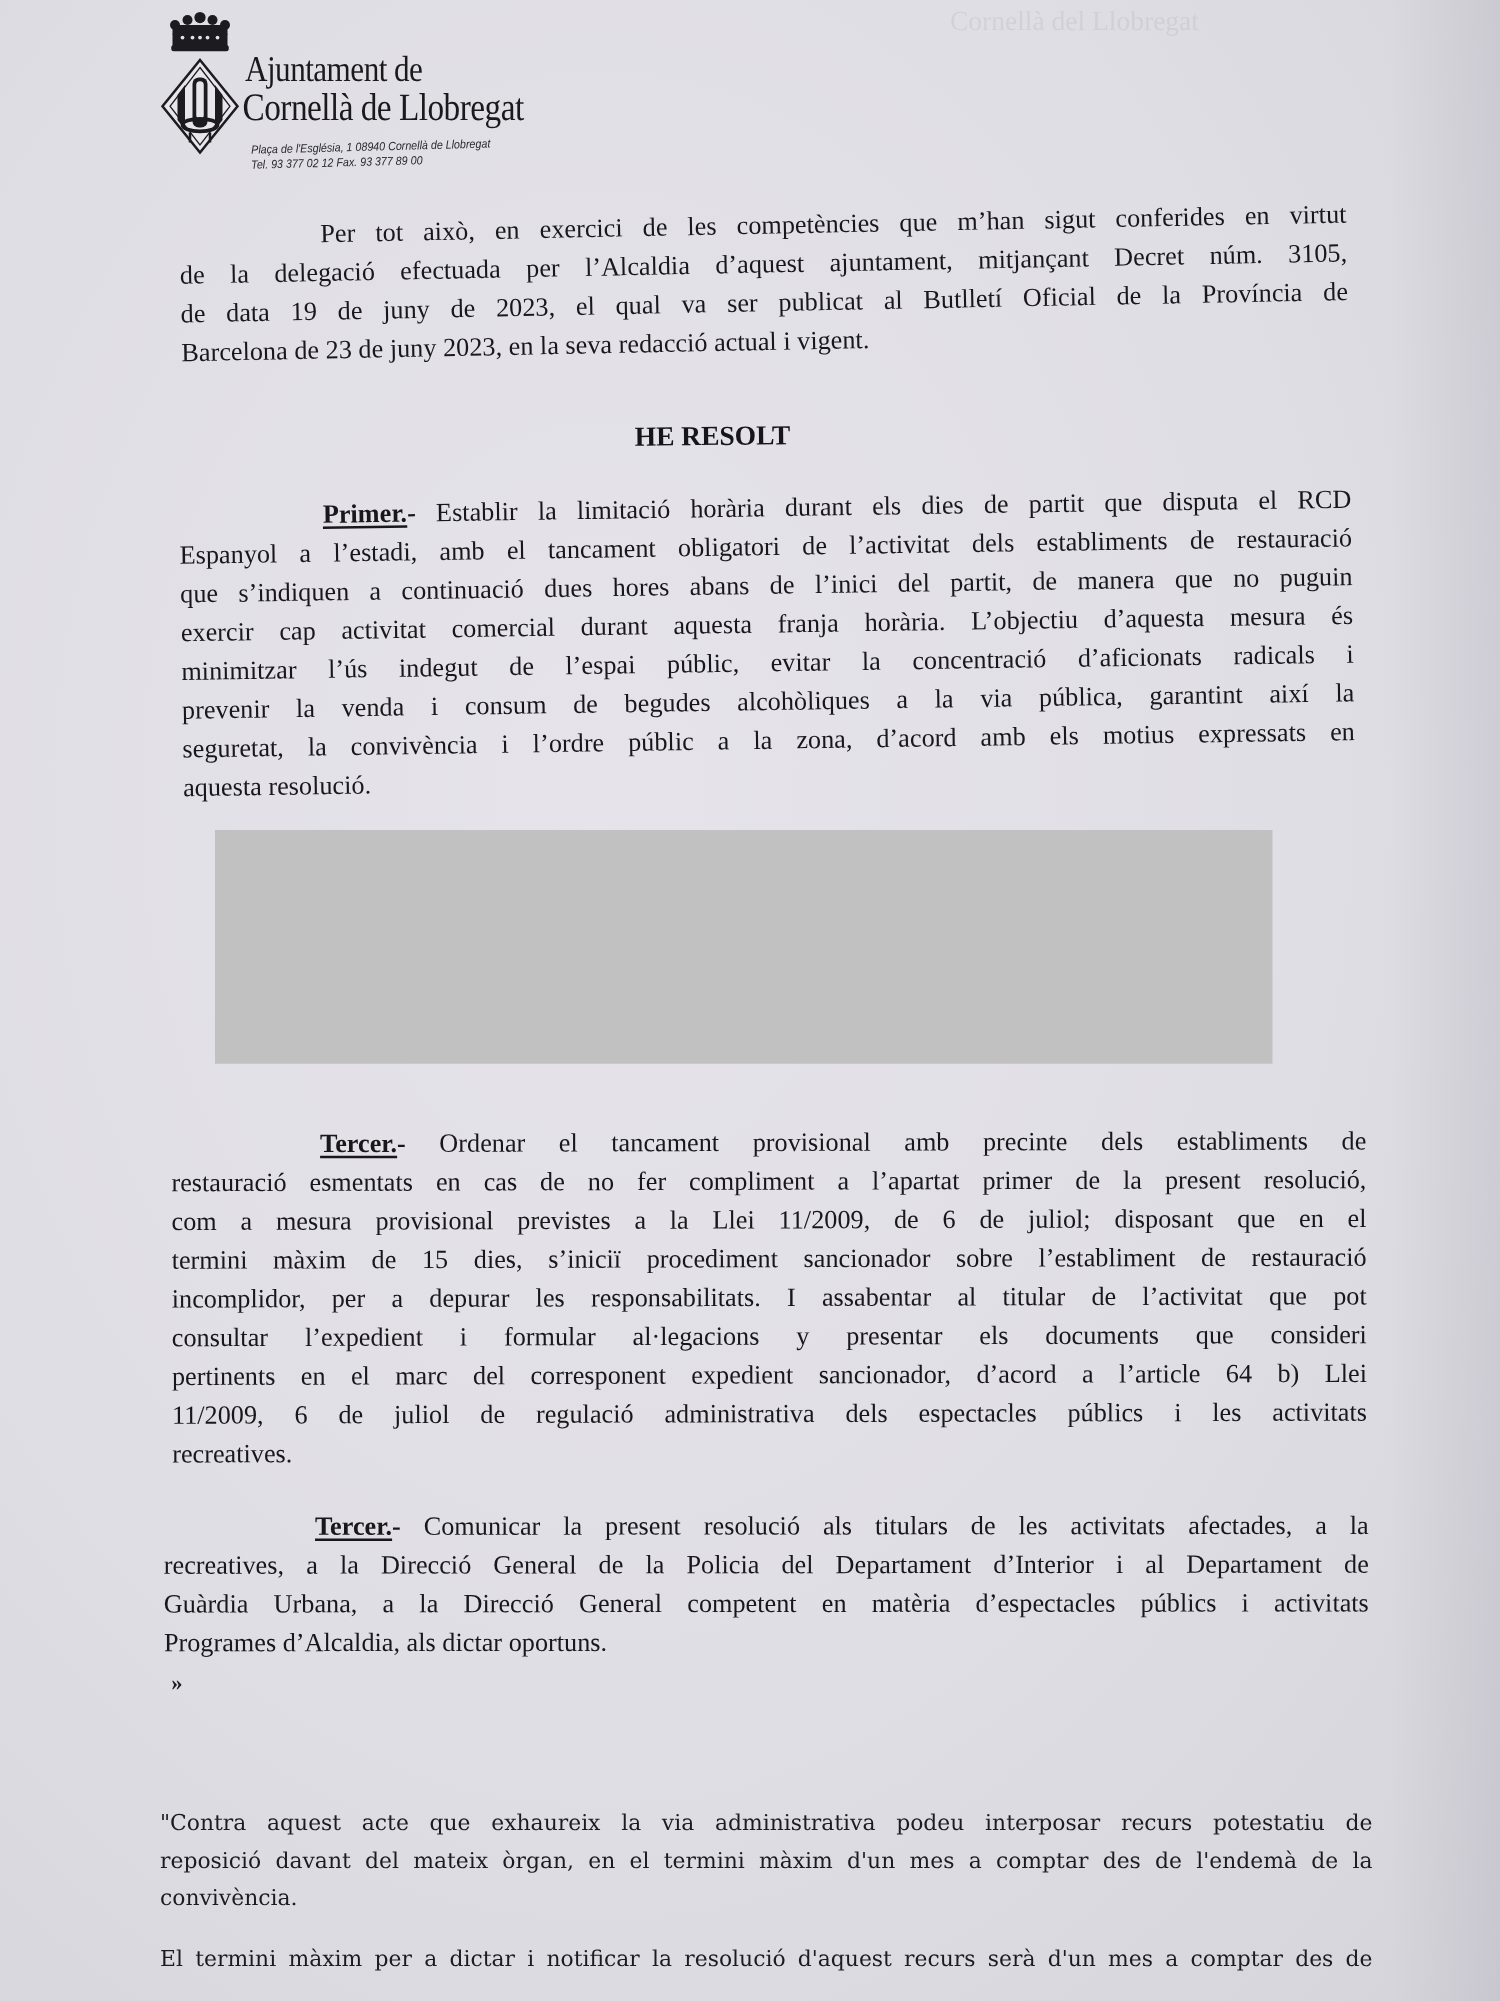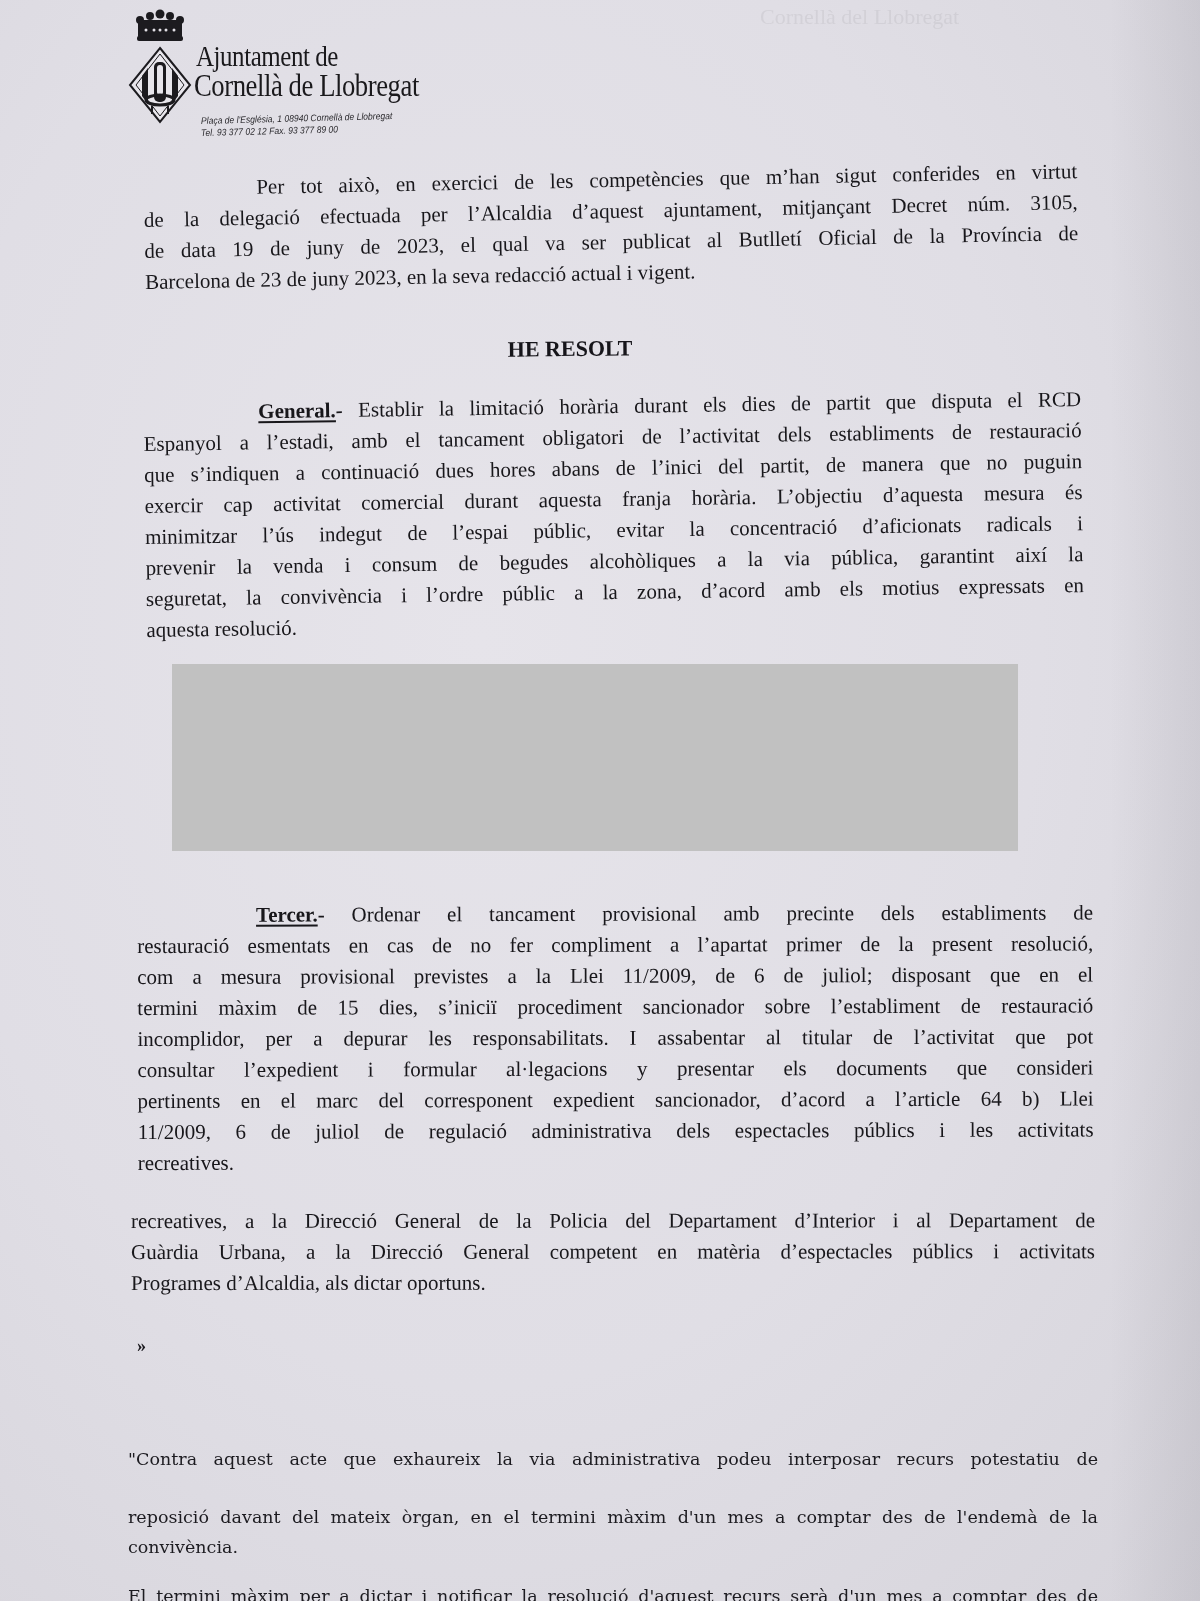--- a/index.html
+++ b/index.html
@@ -194,21 +194,21 @@
   <div class="para" style="left:143px; top:174px; width:934px; transform: rotate(-1.1deg); transform-origin: left top;">
     <span class="line" style="padding-left: 113px; display: block;">Per tot això, en exercici de les competències que m’han sigut conferides en virtut</span>
     <span class="line" style="display: block;">de la delegació efectuada per l’Alcaldia d’aquest ajuntament, mitjançant Decret núm. 3105,</span>
     <span class="line" style="display: block;">de data 19 de juny de 2023, el qual va ser publicat al Butlletí Oficial de la Província de</span>
     <span class="line last" style="display: block;">Barcelona de 23 de juny 2023, en la seva redacció actual i vigent.</span>
   </div>
 
   <div class="he-resolt">HE RESOLT</div>
 
   <div class="para" style="left:143px; top:398px; width:938px; transform: rotate(-0.85deg); transform-origin: left top;">
-    <span class="line" style="padding-left: 115px; display: block;"><span class="heading-bold">General.</span><b>- </b><span>Establir la limitació horària durant els dies de partit que disputa el RCD</span></span>
+    <span class="line" style="padding-left: 115px; display: block;"><span class="heading-bold">Primer.</span><b>- </b><span>Establir la limitació horària durant els dies de partit que disputa el RCD</span></span>
     <span class="line" style="display: block;">Espanyol a l’estadi, amb el tancament obligatori de l’activitat dels establiments de restauració</span>
     <span class="line" style="display: block;">que s’indiquen a continuació dues hores abans de l’inici del partit, de manera que no puguin</span>
     <span class="line" style="display: block;">exercir cap activitat comercial durant aquesta franja horària. L’objectiu d’aquesta mesura és</span>
     <span class="line" style="display: block;">minimitzar l’ús indegut de l’espai públic, evitar la concentració d’aficionats radicals i</span>
     <span class="line" style="display: block;">prevenir la venda i consum de begudes alcohòliques a la via pública, garantint així la</span>
     <span class="line" style="display: block;">seguretat, la convivència i l’ordre públic a la zona, d’acord amb els motius expressats en</span>
     <span class="line last" style="display: block;">aquesta resolució.</span>
   </div>
 
   <div class="redaction"></div>
@@ -219,28 +219,29 @@
     <span class="line" style="display: block;">com a mesura provisional previstes a la Llei 11/2009, de 6 de juliol; disposant  que en el</span>
     <span class="line" style="display: block;">termini màxim de 15 dies, s’iniciï procediment sancionador sobre l’establiment de restauració</span>
     <span class="line" style="display: block;">incomplidor, per a depurar les responsabilitats. I assabentar al titular de l’activitat que pot</span>
     <span class="line" style="display: block;">consultar l’expedient i formular al·legacions y presentar els documents que consideri</span>
     <span class="line" style="display: block;">pertinents en el marc del corresponent expedient sancionador, d’acord a l’article 64 b) Llei</span>
     <span class="line" style="display: block;">11/2009, 6 de juliol de regulació administrativa dels espectacles públics i les activitats</span>
     <span class="line last" style="display: block;">recreatives.</span>
   </div>
 
   <div class="para" style="left:131px; top:1206px; width:964px; transform: rotate(-0.05deg); transform-origin: left top;">
+    <span class="line" style="padding-left: 121px; display: block;"><span class="heading-bold">Tercer.</span><b>- </b><span>Comunicar la present resolució als titulars de les activitats afectades, a la</span></span>
     <span class="line" style="display: block;">recreatives, a la Direcció General de la Policia del Departament d’Interior i al Departament de</span>
     <span class="line" style="display: block;">Guàrdia Urbana, a la Direcció General competent en matèria d’espectacles públics i activitats</span>
     <span class="line last" style="display: block;">Programes d’Alcaldia, als dictar oportuns.</span>
   </div>
 
   <div class="quote-mark">»</div>
 
   <div class="footer">
     <span class="line" style="display: block;">"Contra aquest acte que exhaureix la via administrativa podeu interposar recurs potestatiu de</span>
-    <span class="line" style="display: block; margin-top: 28px;">reposició davant del mateix òrgan, en el termini màxim d'un mes a comptar des de l'endemà de la</span>
+    <span class="line" style="display: block;">reposició davant del mateix òrgan, en el termini màxim d'un mes a comptar des de l'endemà de la</span>
     <span class="line last" style="display: block;">convivència.</span>
     <span class="line" style="display: block; margin-top: 19px;">El termini màxim per a dictar i notificar la resolució d'aquest recurs serà d'un mes a comptar des de</span>
   </div>
 
   <div class="shade-right"></div>
 </div>
 
 </body></html>

